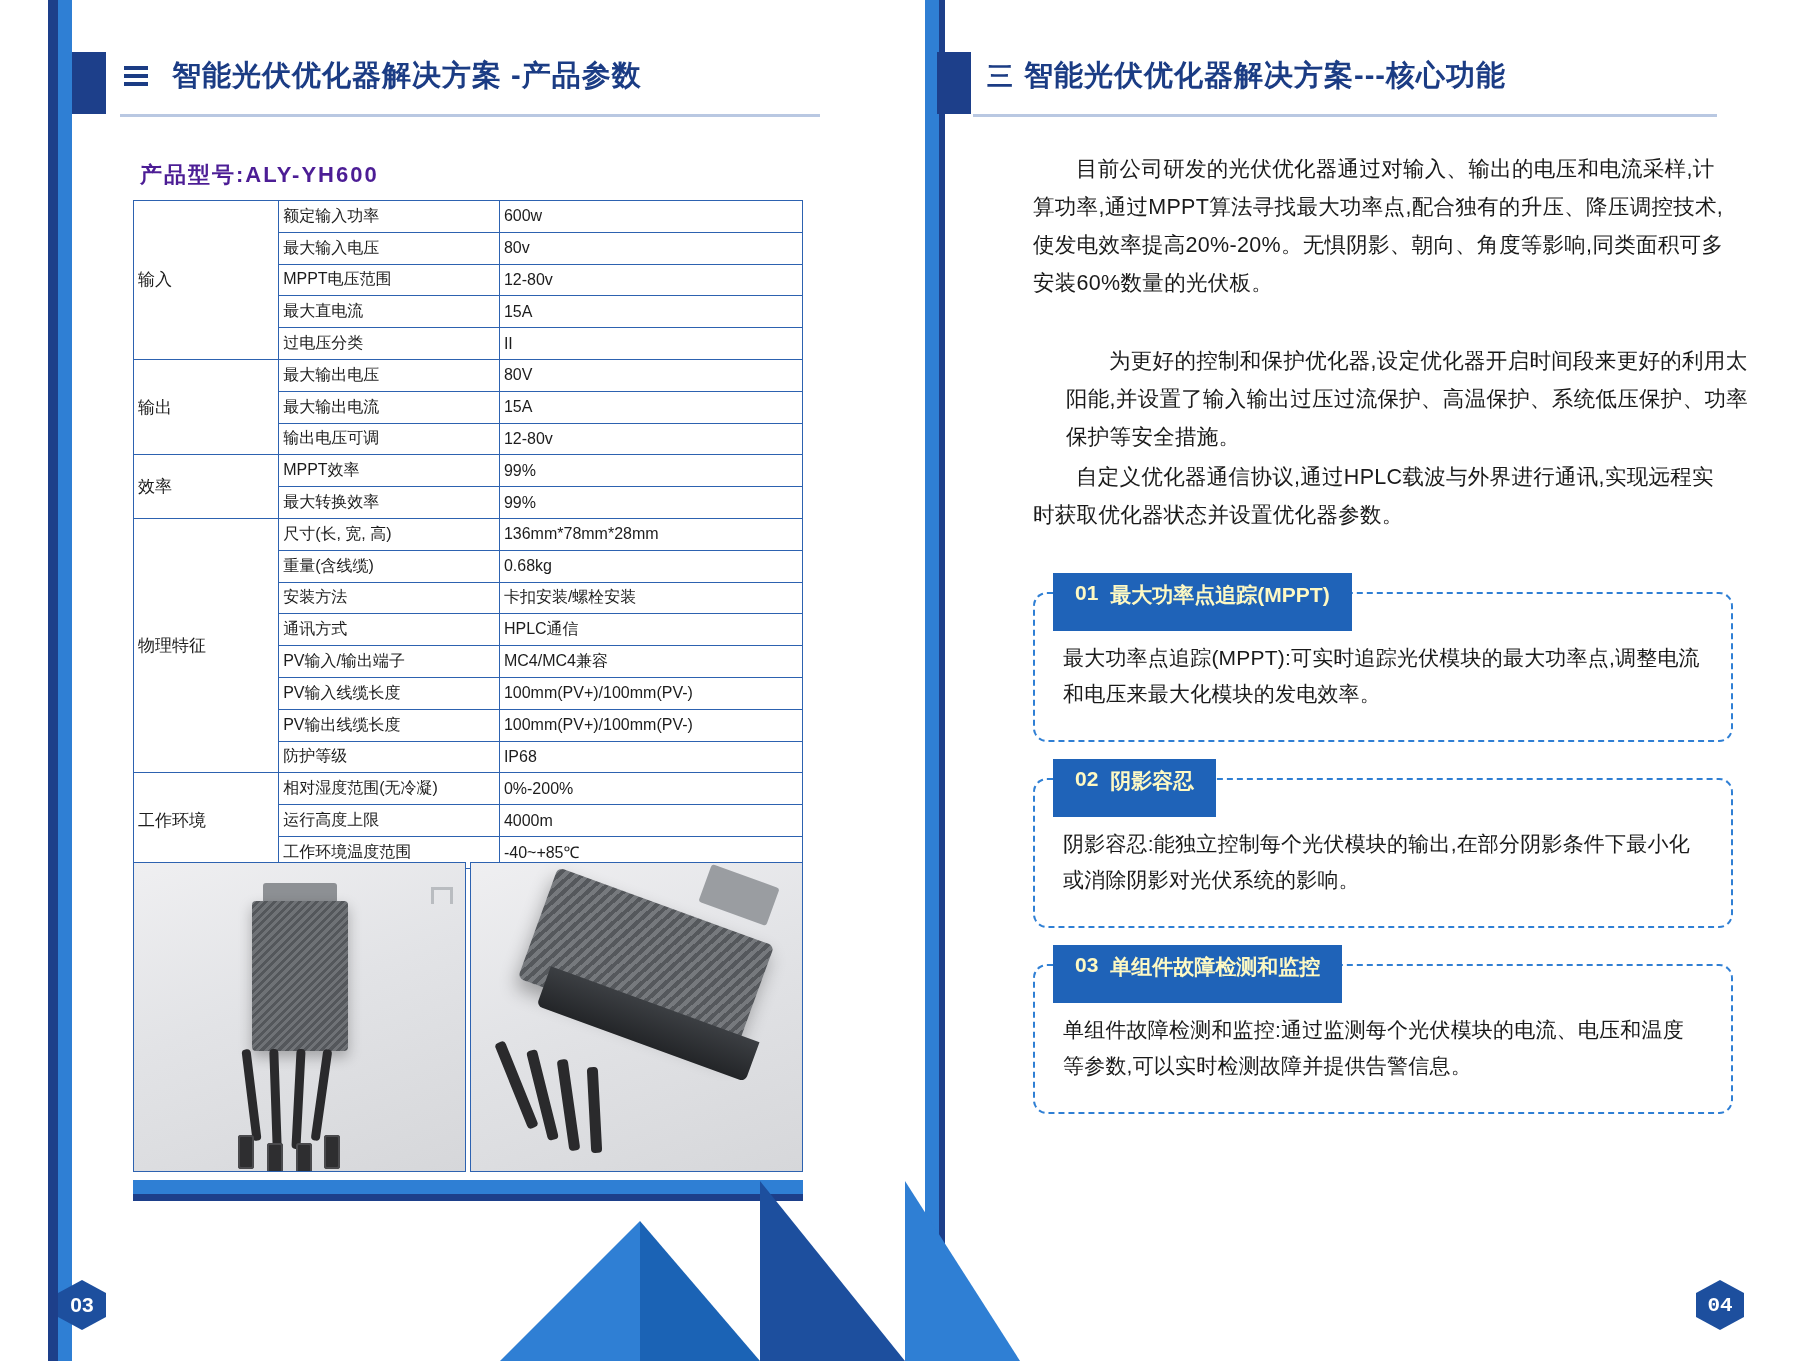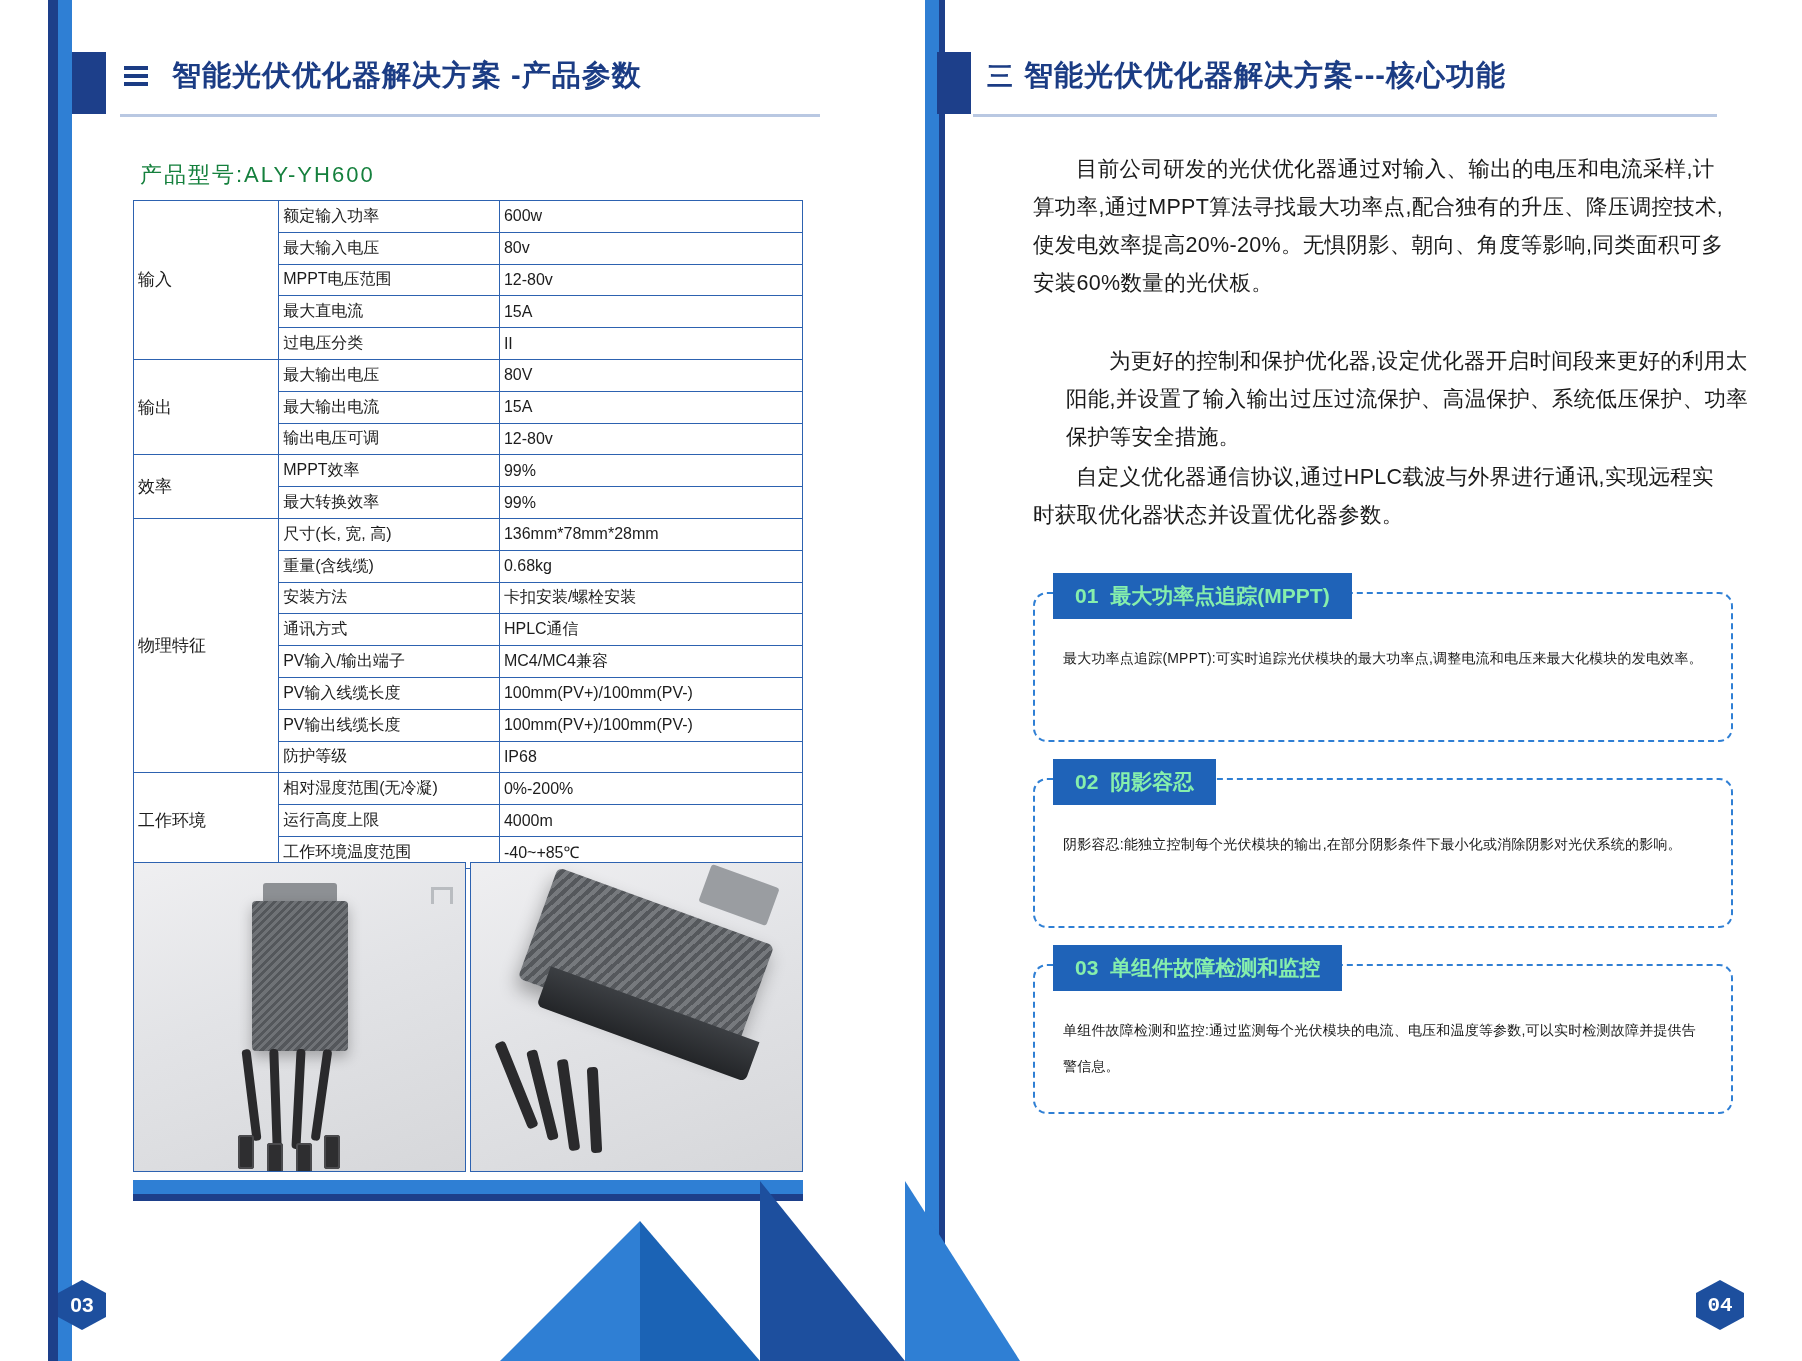--- a/index.html
+++ b/index.html
@@ -84,22 +84,22 @@
     top: 62px;
     height: 3px;
     background: #b9c8e2;
   }
   
   .model-label {
     position: absolute;
     left: 140px;
     top: 160px;
     font-size: 22px;
-    font-weight: normal;
-    color: #15803d;
+    font-weight: bold;
+    color: #4c1d95;
     letter-spacing: 2px;
   }
   .spec-table {
     position: absolute;
     left: 133px;
     top: 200px;
     width: 670px;
     border-collapse: collapse;
     font-size: 16px;
     color: #1c1c1c;
@@ -256,32 +256,31 @@
     border: 2px dashed #2f7fd4;
     border-radius: 14px;
     box-sizing: border-box;
   }
   .feature .tag {
     position: absolute;
     left: 18px;
     top: -21px;
     height: 42px;
     background: #1f63b8;
-    color: #86efac;
+    color: #fef9c3;
     font-size: 21px;
     font-weight: bold;
     display: flex;
-    align-items: center;
-    padding: 2px 22px;
+    padding: 8px 22px;
     white-space: nowrap;
   }
   .feature .tag .idx { margin-right: 12px; }
   .feature .body {
     padding: 46px 28px 26px 28px;
-    font-size: 14px;
+    font-size: 21px;
     line-height: 36px;
     color: #1a1a1a;
     letter-spacing: .2px;
   }
   .f1 { top: 592px; height: 150px; }
   .f2 { top: 778px; height: 150px; }
   .f3 { top: 964px; height: 150px; }
 </style>
 </head>
 <body>

